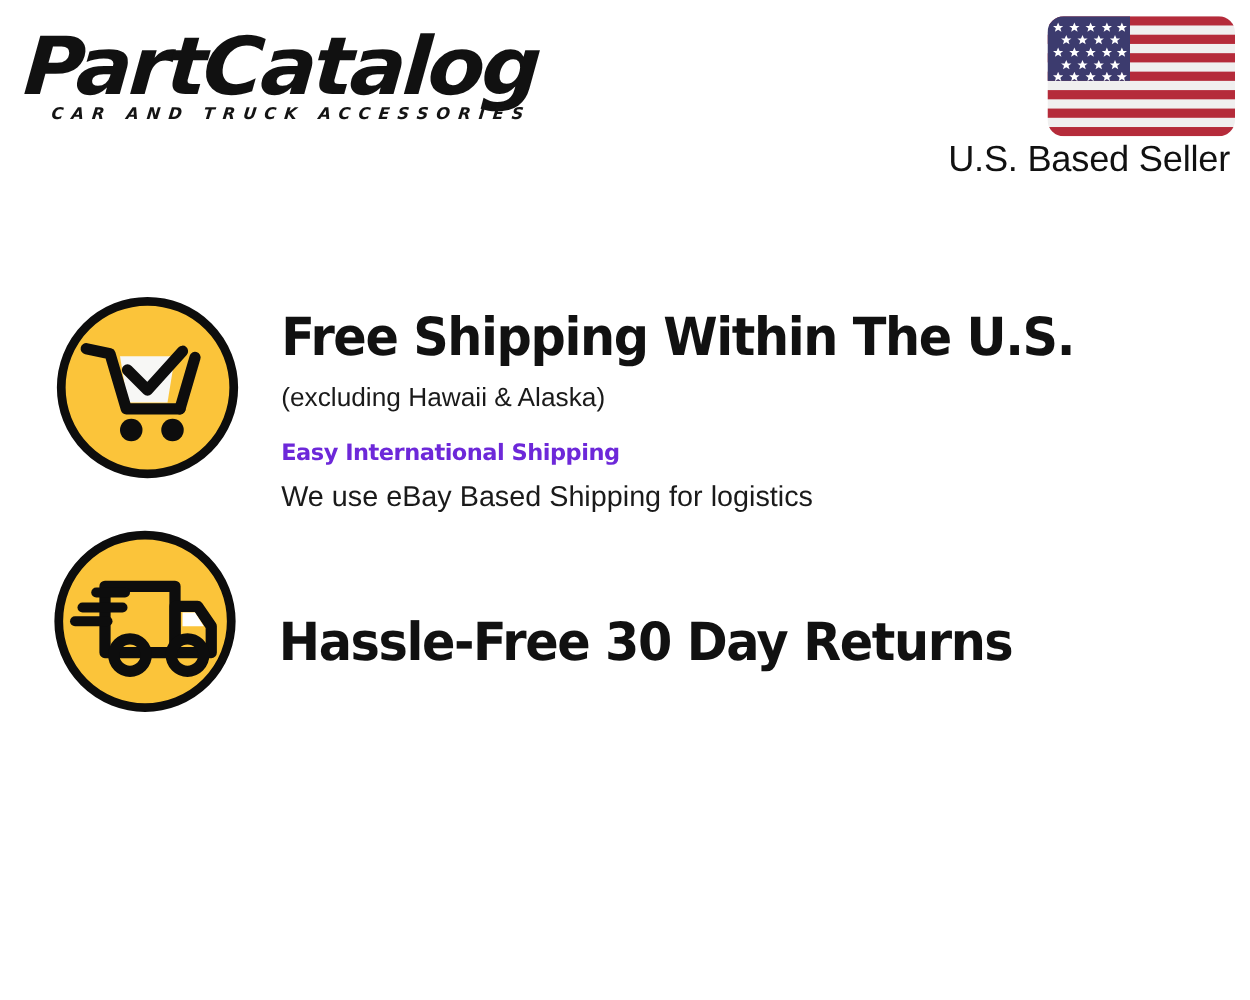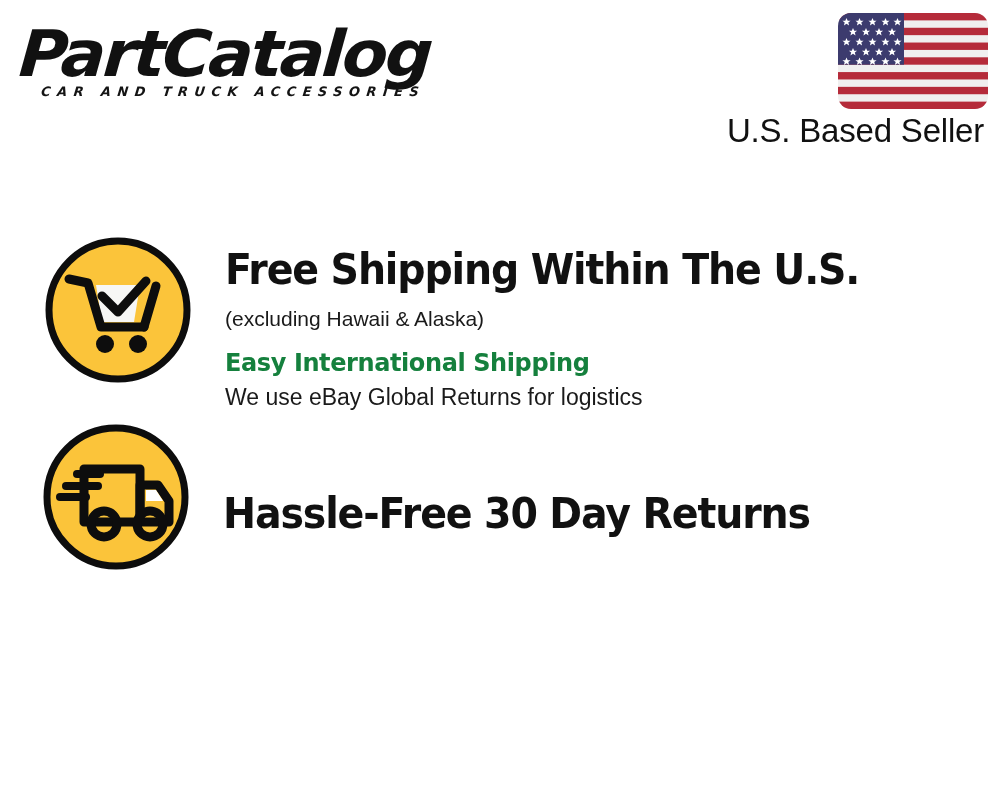--- a/index.html
+++ b/index.html
@@ -68,21 +68,21 @@
     width: 150px;
     height: 96px;
   }
   #us-flag-badge svg { display: block; width: 150px; height: 96px; }
 
   #seller-label {
     position: absolute;
     right: 16px;
     top: 112px;
     font-family: "Liberation Sans", sans-serif;
-    font-size: 33px;
+    font-size: 29px;
     font-weight: 400;
     letter-spacing: -0.2px;
     color: #111111;
     white-space: nowrap;
     text-align: right;
   }
 
   
   #features {
     position: absolute;
@@ -134,25 +134,25 @@
     font-family: "Liberation Sans", sans-serif;
     font-size: 21px;
     font-weight: 400;
     line-height: 34px;
     color: #1a1a1a;
     margin-top: 7px;
     white-space: nowrap;
   }
   .feature-sub-title {
     font-family: "DejaVu Sans", sans-serif;
-    font-size: 24px;
+    font-size: 18px;
     font-weight: 700;
     letter-spacing: -0.4px;
     line-height: 30px;
-    color: #15803d;
+    color: #6d28d9;
     margin-top: 12px;
     white-space: nowrap;
   }
   .feature-sub-note {
     font-family: "Liberation Sans", sans-serif;
     font-size: 23px;
     font-weight: 400;
     line-height: 32px;
     color: #1a1a1a;
     margin-top: 3px;
@@ -237,21 +237,21 @@
         <path d="M100 91 L112 50" fill="none" stroke="#0d0d0d" stroke-width="9" stroke-linecap="round" stroke-linejoin="round"></path>
         <path d="M58 60 L74 76 L102 45" fill="none" stroke="#0d0d0d" stroke-width="9" stroke-linecap="round" stroke-linejoin="round"></path>
         <circle cx="61" cy="108" r="9" fill="#0d0d0d"></circle>
         <circle cx="94" cy="108" r="9" fill="#0d0d0d"></circle>
       </svg>
     </div>
     <div class="feature-text">
       <div class="feature-title">Free Shipping Within The U.S.</div>
       <div class="feature-note">(excluding Hawaii &amp; Alaska)</div>
       <div class="feature-sub-title">Easy International Shipping</div>
-      <div class="feature-sub-note">We use eBay Global Returns for logistics</div>
+      <div class="feature-sub-note">We use eBay Based Shipping for logistics</div>
     </div>
   </div>
 
   <div class="feature-row" id="feature-row-1">
     <div class="feature-icon">
       <svg viewBox="0 0 148 148" xmlns="http://www.w3.org/2000/svg">
         <circle cx="74" cy="74" r="69" fill="#FBC43A" stroke="#0d0d0d" stroke-width="7"></circle>
         <path d="M42 46 L98 46 L98 99 L42 99 Z" fill="none" stroke="#0d0d0d" stroke-width="9" stroke-linejoin="round"></path>
         <path d="M98 62 L116 62 L127 78 L127 99 L98 99 Z" fill="none" stroke="#0d0d0d" stroke-width="9" stroke-linejoin="round"></path>
         <polygon points="104,67 114,67 121,78 104,78" fill="#ffffff"></polygon>

